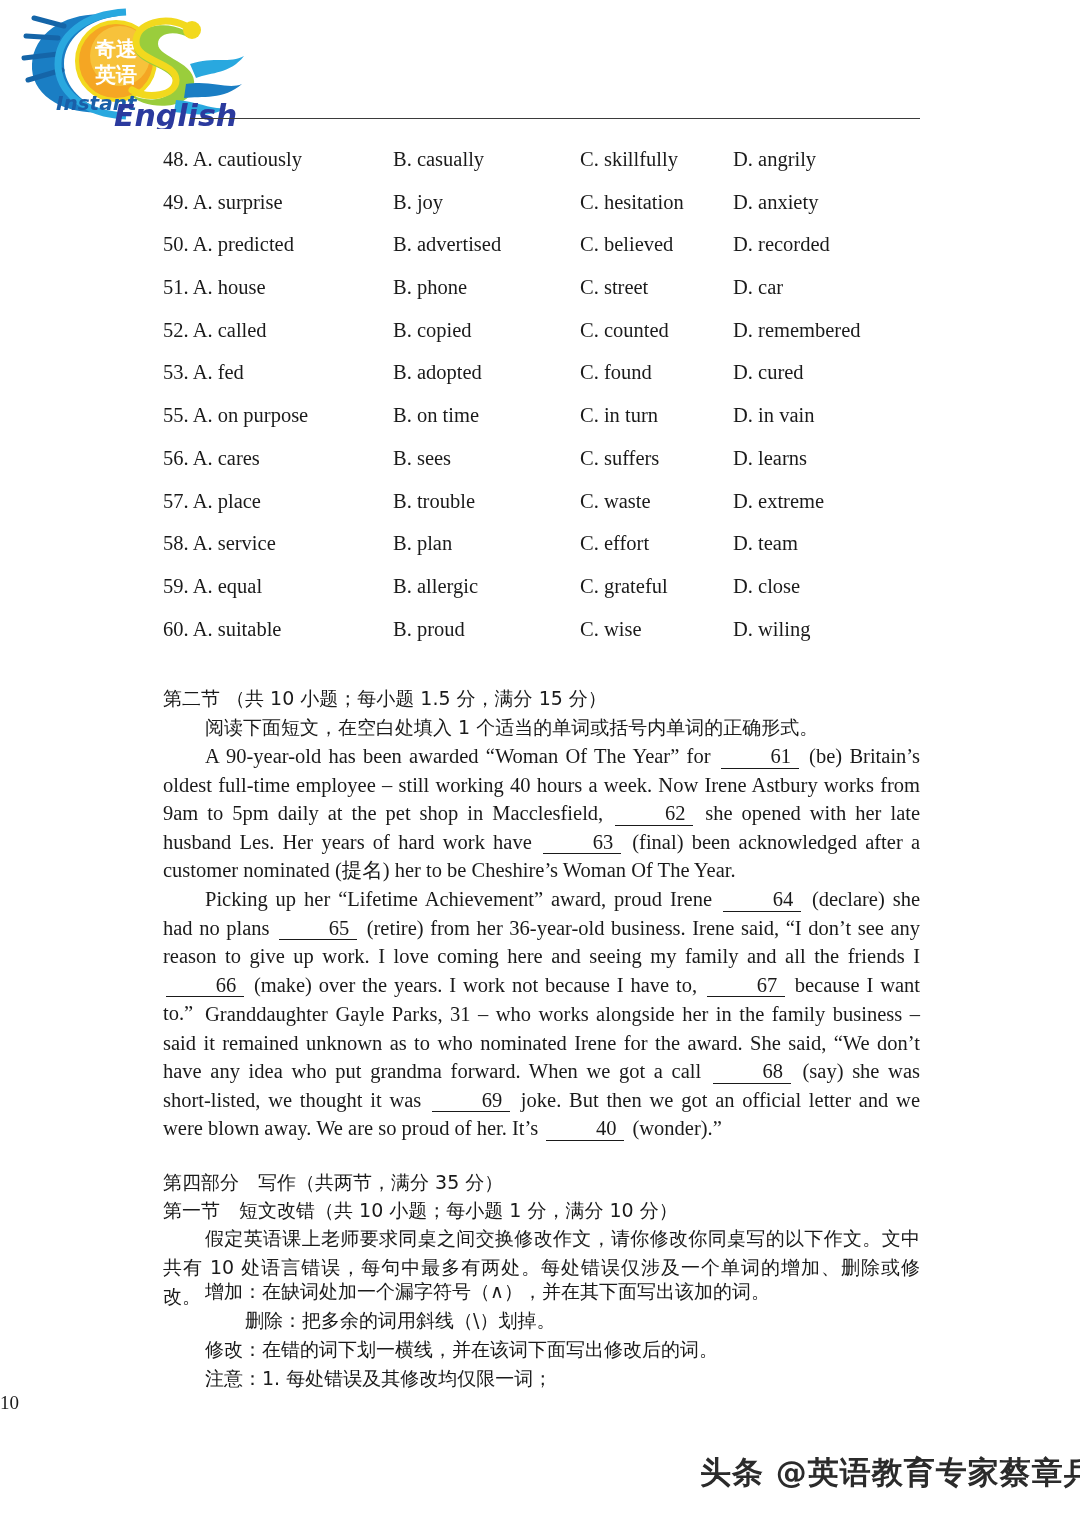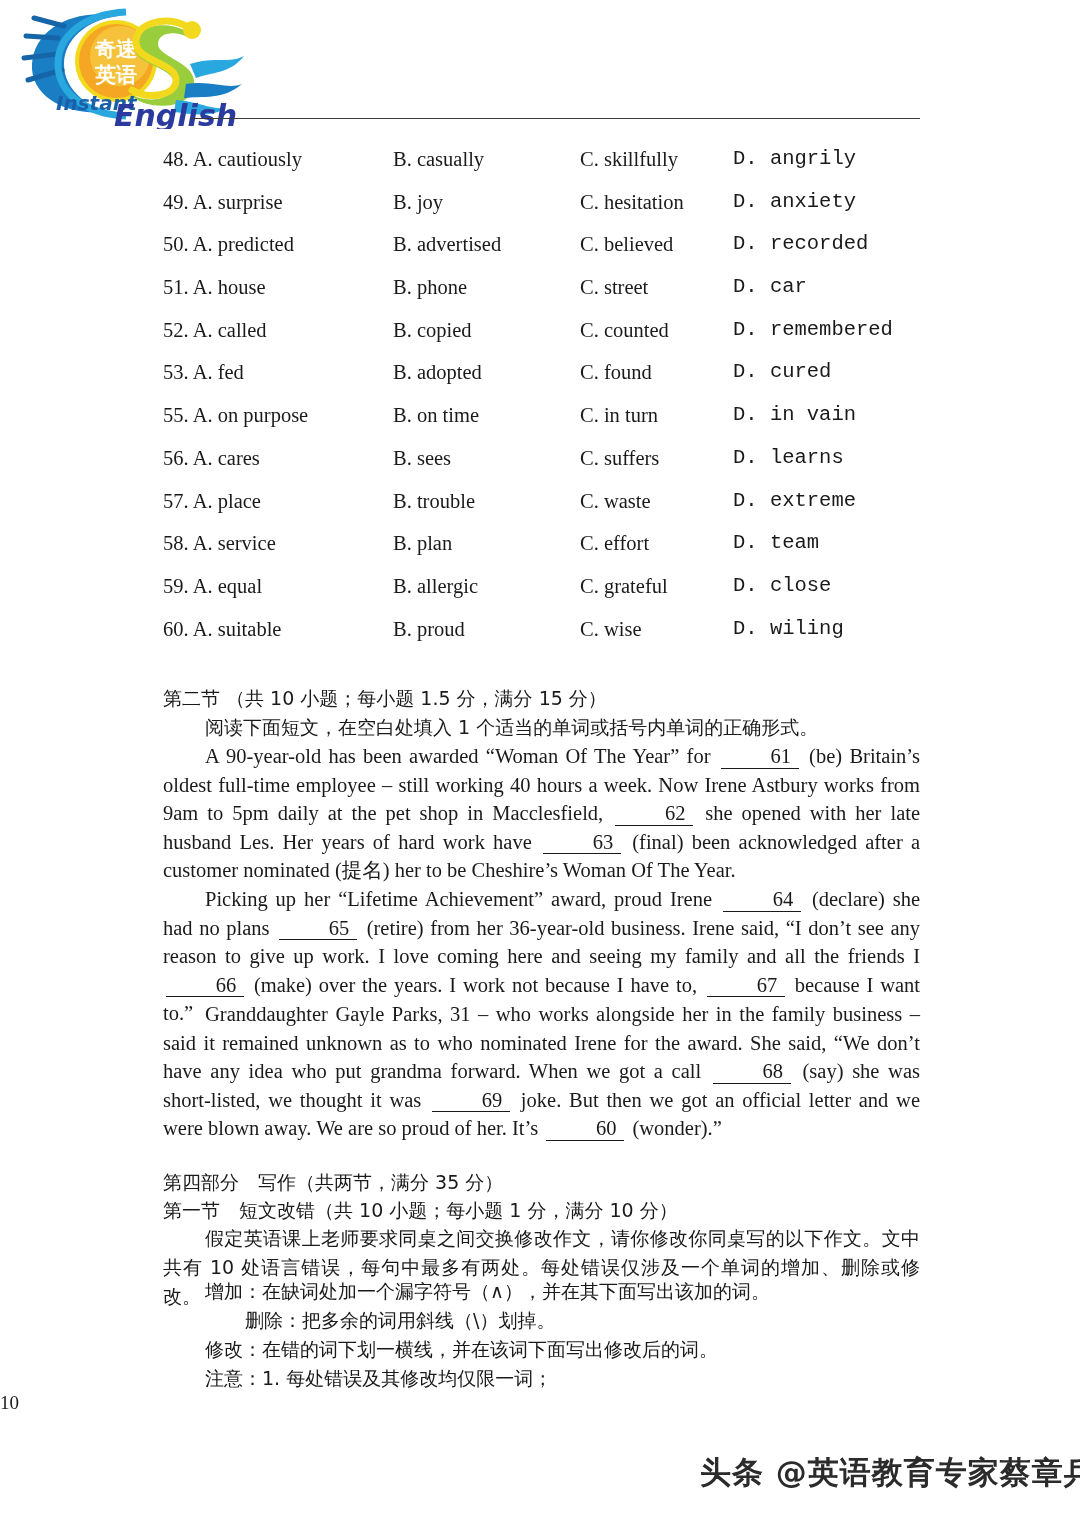--- a/index.html
+++ b/index.html
@@ -54,21 +54,21 @@
     line-height: 42.7px;
     white-space: nowrap;
   }
   .opt {
     position: absolute;
     top: 0;
   }
   .opt-a { left: 0px; }
   .opt-b { left: 230px; }
   .opt-c { left: 417px; }
-  .opt-d { left: 570px; font-family: Liberation Mono, monospace; }
+  .opt-d { left: 570px; }
 
   
   .sect-line {
     position: absolute;
     left: 163px;
     font-size: 20px;
     line-height: 28px;
     white-space: nowrap;
     font-family: "Liberation Serif", "DejaVu Serif", serif;
   }
@@ -281,21 +281,21 @@
   <span class="blank">67</span>
   <span>because I want to.”</span>
 </div>
 
 <div class="para indent" style="top:1000px;">
   <span>Granddaughter Gayle Parks, 31 – who works alongside her in the family business – said it remained unknown as to who nominated Irene for the award. She said, “We don’t have any idea who put grandma forward. When we got a call</span>
   <span class="blank">68</span>
   <span>(say) she was short-listed, we thought it was</span>
   <span class="blank">69</span>
   <span>joke. But then we got an official letter and we were blown away. We are so proud of her. It’s</span>
-  <span class="blank">60</span>
+  <span class="blank">40</span>
   <span>(wonder).”</span>
 </div>
 
 <div class="sect-line cn" style="top:1168px;">第四部分　写作（共两节，满分 35 分）</div>
 <div class="sect-line cn" style="top:1196px;">第一节　短文改错（共 10 小题；每小题 1 分，满分 10 分）</div>
 
 <div class="para para-cn indent" style="top:1224px;">假定英语课上老师要求同桌之间交换修改作文，请你修改你同桌写的以下作文。文中共有 10 处语言错误，每句中最多有两处。每处错误仅涉及一个单词的增加、删除或修改。</div>
 
 <div class="hang" style="top:1277px;">增加：在缺词处加一个漏字符号（∧），并在其下面写出该加的词。</div>
 <div class="hang" style="top:1306px;margin-left:40px;">删除：把多余的词用斜线（\）划掉。</div>

